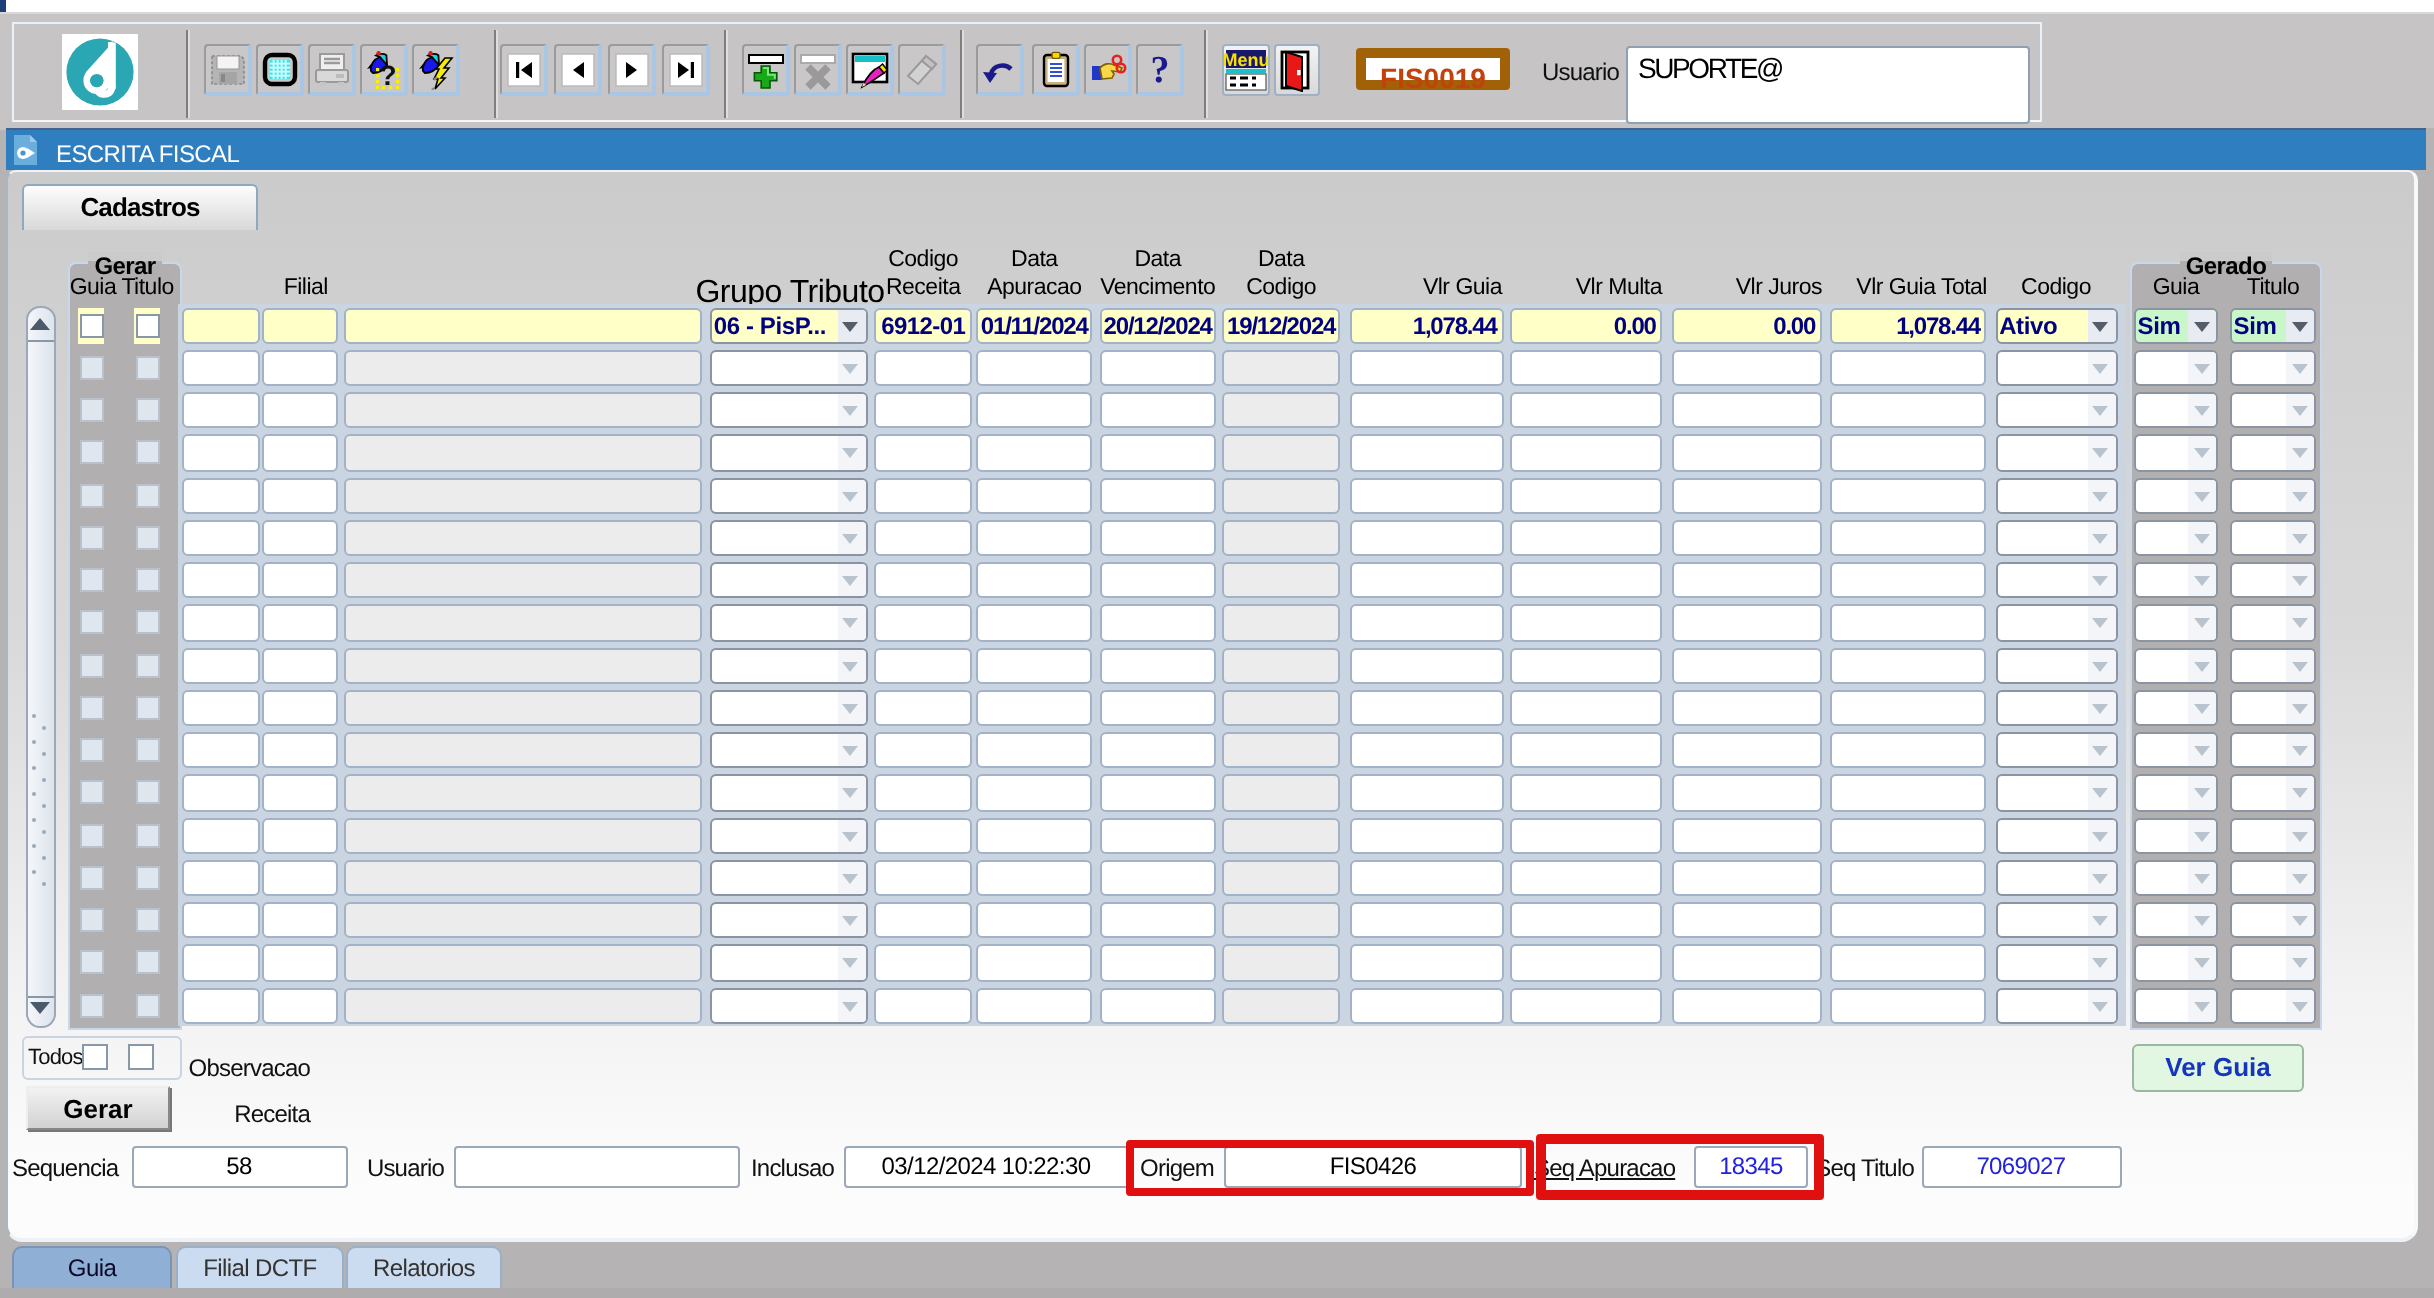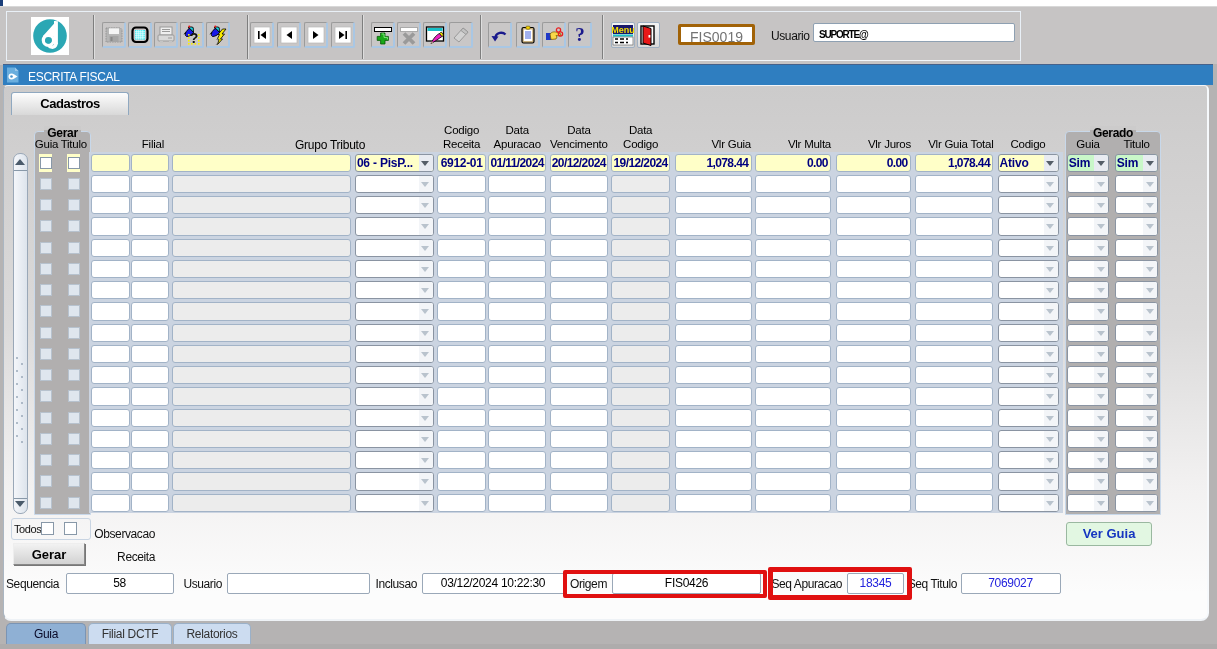--- a/index.html
+++ b/index.html
@@ -180,44 +180,44 @@
           <path d="M3 15 h3 M8 15 h4 M14 15 h2 M3 18.5 h3 M8 18.5 h4 M14 18.5 h2" stroke="#000" stroke-width="1.6"></path>
         </svg></div>
     </div>
 <div class="ab" style="left:637px;top:15px;width:23px;height:26px;border:1px solid #9fb0c2;border-radius:2px;background:linear-gradient(#f3f3f3,#d9d9d9);">
       <div class="ab" style="left:0px;top:1px;"><svg width="22" height="22">
           <rect x="3" y="2" width="13" height="18" fill="#fff" stroke="#000" stroke-width="1.4"></rect>
           <path d="M5 2 L13 4.5 L13 21.5 L5 19 Z" fill="#e81818" stroke="#000" stroke-width="1"></path>
           <rect x="10.5" y="11" width="1.8" height="2.6" fill="#fff"></rect>
         </svg></div>
     </div>
-<div class="ab" style="left:678px;top:17px;width:77px;height:21px;background:#fff;border:3px solid #a16207;border-radius:2px;font-weight:normal;font-size:14px;color:#737373;text-align:center;line-height:20px;">FIS0019</div>
+<div class="ab" style="left:678px;top:17px;width:77px;height:21px;background:#fff;border:5px solid #a16207;border-radius:2px;font-weight:bold;font-size:14px;color:#c2410c;text-align:center;line-height:20px;">FIS0019</div>
 <div class="lbl" style="left:771px;top:22px;">Usuario</div>
-<div class="ab" style="left:813px;top:16px;width:202px;height:19px;background:#fff;border:1px solid #8ea0b2;border-radius:2px;font-weight:bold;font-size:10px;letter-spacing:-1.2px;color:#000;line-height:21px;padding-left:5px;">SUPORTE@</div>
+<div class="ab" style="left:813px;top:16px;width:202px;height:39px;background:#fff;border:1px solid #8ea0b2;border-radius:2px;font-weight:normal;font-size:14px;letter-spacing:-1.2px;color:#000;line-height:21px;padding-left:5px;">SUPORTE@</div>
 </div>
 <div class="ab" style="left:3px;top:64px;width:1210px;height:20.5px;background:#2f7ec0;border-top:1px solid #46618a;"></div>
 <div class="ab" style="left:6px;top:67px;width:14px;height:16px;"><svg width="14" height="16">
       <path d="M1 0.5 L9 0.5 L12.5 4 L12.5 15.5 L1 15.5 Z" fill="#6aaede"></path>
       <path d="M9 0.5 L9 4 L12.5 4 Z" fill="#9cc8ea"></path>
       <circle cx="5.5" cy="9.5" r="3" fill="#fff"></circle>
       <circle cx="5.5" cy="9.5" r="1.3" fill="#4a94cc"></circle>
       <path d="M7.5 7 L11.5 9.5 L7.5 12 Z" fill="#fff"></path>
     </svg></div>
 <div class="ab" style="left:28px;top:69.5px;font-size:12px;letter-spacing:-0.3px;color:#fff;">ESCRITA FISCAL</div>
 <div class="ab" style="left:3px;top:84.5px;width:1205.5px;height:536px;background:linear-gradient(180deg,#cccbcb 0%,#dbdada 45%,#f2f1f1 75%,#fcfcfc 95%);border-right:2px solid #f6f9fc;border-left:1px solid #aab6c2;border-bottom:2px solid #eef2f6;border-top:1px solid #f0f4f8;border-radius:5px 5px 8px 8px;">
 <div class="ab" style="left:7px;top:6px;width:118px;height:23px;background:linear-gradient(#fdfdfd,#d8d8d8);border:1px solid #8fa8c0;border-bottom:none;border-radius:3px 3px 0 0;font-weight:bold;font-size:13px;letter-spacing:-0.45px;color:#000;text-align:center;line-height:22px;">Cadastros</div>
 <div class="ab" style="left:30px;top:45px;width:57px;height:384px;background:#b1afaf;border:1px solid #c8d8ea;border-radius:4px 4px 0 0;"></div>
 <div class="ab" style="left:1061px;top:45px;width:96px;height:384px;background:#b1afaf;border:1px solid #c8d8ea;border-radius:4px 4px 0 0;"></div>
 <div class="ab" style="left:30px;top:40.5px;width:57px;text-align:center;font-size:12px;letter-spacing:-0.3px;font-weight:bold;color:#000;"><span style="background:linear-gradient(180deg,#cccbcb 0,#cccbcb 4.5px,#b1afaf 4.5px);padding:0 3px;">Gerar</span></div>
 <div class="ab" style="left:1061px;top:40.5px;width:96px;text-align:center;font-size:12px;letter-spacing:-0.3px;font-weight:bold;color:#000;"><span style="background:linear-gradient(180deg,#cccbcb 0,#cccbcb 4.5px,#b1afaf 4.5px);padding:0 3px;">Gerado</span></div>
 <div class="ab" style="left:-57.5px;top:52.80000000000001px;width:200px;text-align:center;font-size:11.5px;letter-spacing:-0.25px;color:#000;white-space:nowrap;">Guia</div>
 <div class="ab" style="left:-30.2px;top:52.80000000000001px;width:200px;text-align:center;font-size:11.5px;letter-spacing:-0.25px;color:#000;white-space:nowrap;">Titulo</div>
 <div class="ab" style="left:6.7px;top:52.80000000000001px;width:200px;text-align:center;font-size:11.5px;letter-spacing:-0.25px;color:#000;white-space:nowrap;margin-top:13px;">Empresa</div>
 <div class="ab" style="left:48.9px;top:52.80000000000001px;width:200px;text-align:center;font-size:11.5px;letter-spacing:-0.25px;color:#000;white-space:nowrap;">Filial</div>
-<div class="ab" style="left:291.0px;top:52.80000000000001px;width:200px;font-size:12px;letter-spacing:-0.25px;color:#000;white-space:nowrap;">Grupo Tributo</div>
+<div class="ab" style="left:291.0px;top:52.80000000000001px;width:200px;text-align:center;font-size:16px;letter-spacing:-0.25px;color:#000;white-space:nowrap;">Grupo Tributo</div>
 <div class="ab" style="left:357.6px;top:38.0px;width:200px;text-align:center;font-size:11.5px;letter-spacing:-0.25px;color:#000;white-space:nowrap;">Codigo</div>
 <div class="ab" style="left:357.6px;top:52.80000000000001px;width:200px;text-align:center;font-size:11.5px;letter-spacing:-0.25px;color:#000;white-space:nowrap;">Receita</div>
 <div class="ab" style="left:413.2px;top:38.0px;width:200px;text-align:center;font-size:11.5px;letter-spacing:-0.25px;color:#000;white-space:nowrap;">Data</div>
 <div class="ab" style="left:413.2px;top:52.80000000000001px;width:200px;text-align:center;font-size:11.5px;letter-spacing:-0.25px;color:#000;white-space:nowrap;">Apuracao</div>
 <div class="ab" style="left:474.9px;top:38.0px;width:200px;text-align:center;font-size:11.5px;letter-spacing:-0.25px;color:#000;white-space:nowrap;">Data</div>
 <div class="ab" style="left:474.9px;top:52.80000000000001px;width:200px;text-align:center;font-size:11.5px;letter-spacing:-0.25px;color:#000;white-space:nowrap;">Vencimento</div>
 <div class="ab" style="left:536.6px;top:38.0px;width:200px;text-align:center;font-size:11.5px;letter-spacing:-0.25px;color:#000;white-space:nowrap;">Data</div>
 <div class="ab" style="left:536.6px;top:52.80000000000001px;width:200px;text-align:center;font-size:11.5px;letter-spacing:-0.25px;color:#000;white-space:nowrap;">Codigo</div>
 <div class="ab" style="left:547.0px;top:52.80000000000001px;width:200px;text-align:right;font-size:11.5px;letter-spacing:-0.25px;color:#000;white-space:nowrap;">Vlr Guia</div>
 <div class="ab" style="left:627.0px;top:52.80000000000001px;width:200px;text-align:right;font-size:11.5px;letter-spacing:-0.25px;color:#000;white-space:nowrap;">Vlr Multa</div>
@@ -886,21 +886,21 @@
 <div class="lbl" style="left:81px;top:464px;width:70px;text-align:right;">Receita</div>
 <div class="ab" style="left:1062px;top:436px;width:86px;height:24px;background:#e2f7e2;border:1px solid #9ab8a0;border-radius:3px;font-weight:bold;font-size:13px;color:#1535c0;text-align:center;line-height:22px;">Ver Guia</div>
 <div class="lbl" style="left:2px;top:491px;width:53px;text-align:right;">Sequencia</div>
 <div class="ab" style="left:61.5px;top:487px;width:108px;height:21px;background:#fff;border:1px solid #9aa8b8;border-radius:2px;font-size:12px;letter-spacing:-0.3px;color:#000;text-align:center;line-height:19px;white-space:nowrap;">58</div>
 <div class="lbl" style="left:165px;top:491px;width:53px;text-align:right;">Usuario</div>
 <div class="ab" style="left:222.5px;top:487px;width:143px;height:21px;background:#fff;border:1px solid #9aa8b8;border-radius:2px;font-size:12px;letter-spacing:-0.3px;color:#000;text-align:center;line-height:19px;white-space:nowrap;"></div>
 <div class="lbl" style="left:357px;top:491px;width:56px;text-align:right;">Inclusao</div>
 <div class="ab" style="left:417.5px;top:487px;width:143px;height:21px;background:#fff;border:1px solid #9aa8b8;border-radius:2px;font-size:12px;letter-spacing:-0.3px;color:#000;text-align:center;line-height:19px;white-space:nowrap;">03/12/2024 10:22:30</div>
 <div class="lbl" style="left:553px;top:491px;width:50px;text-align:right;">Origem</div>
 <div class="ab" style="left:608px;top:487px;width:149px;height:21px;background:#fff;border:1px solid #9aa8b8;border-radius:2px;font-size:12px;letter-spacing:-0.3px;color:#000;text-align:center;line-height:19px;white-space:nowrap;">FIS0426</div>
-<div class="lbl" style="left:763px;top:491px;width:75px;text-align:right;">Seq Apuracao</div>
+<div class="lbl" style="left:763px;top:491px;width:75px;text-decoration:underline;">Seq Apuracao</div>
 <div class="ab" style="left:843px;top:487px;width:57px;height:21px;background:#fff;border:1px solid #9aa8b8;border-radius:2px;font-size:12px;letter-spacing:-0.3px;color:#2222dd;text-align:center;line-height:19px;white-space:nowrap;">18345</div>
 <div class="lbl" style="left:881px;top:491px;width:72px;text-align:right;">Seq Titulo</div>
 <div class="ab" style="left:956.5px;top:487px;width:100px;height:21px;background:#fff;border:1px solid #9aa8b8;border-radius:2px;font-size:12px;letter-spacing:-0.3px;color:#2222dd;text-align:center;line-height:19px;white-space:nowrap;">7069027</div>
 <div class="ab" style="left:558.5px;top:484px;width:204px;height:28px;border:4px solid #e01010;border-radius:2px;"></div>
 <div class="ab" style="left:764px;top:481.5px;width:144px;height:33px;border:5px solid #e01010;border-radius:2px;"></div>
 </div>
 <div class="ab" style="left:1213px;top:64px;width:4px;height:21px;background:#b5b3b3;"></div>
 <div class="ab" style="left:0;top:621px;width:1217px;height:28px;background:#b5b3b3;"></div>
 <div class="ab" style="left:6px;top:623px;width:80px;height:21px;background:#8fb0d4;border:1px solid #7a94b4;border-bottom:none;border-radius:5px 5px 0 0;font-size:12px;letter-spacing:-0.3px;color:#0a0a28;text-align:center;line-height:20px;">Guia</div>
 <div class="ab" style="left:88px;top:623px;width:84px;height:21px;background:#ccdcf0;border:1px solid #9ab0c8;border-bottom:none;border-radius:5px 5px 0 0;font-size:12px;letter-spacing:-0.3px;color:#333;text-align:center;line-height:20px;">Filial DCTF</div>

